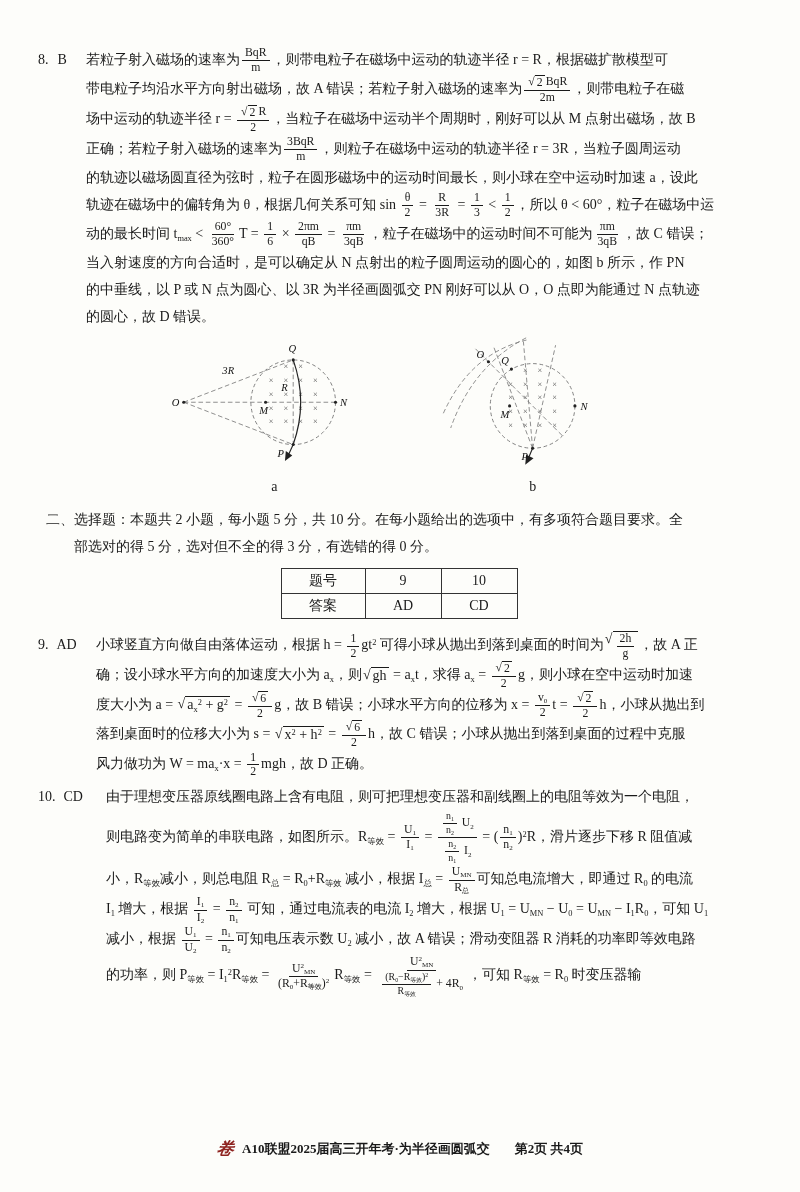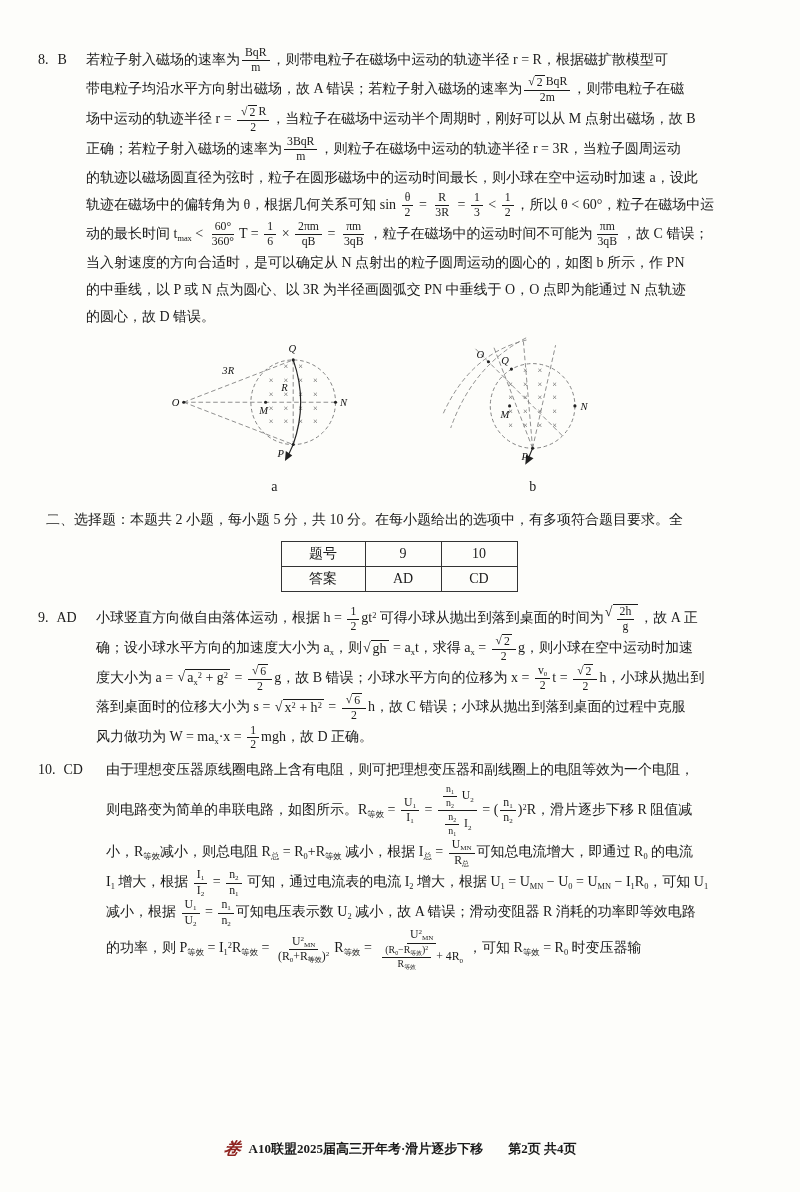--- a/index.html
+++ b/index.html
@@ -101,21 +101,21 @@
             <span class="fnum">2πm</span>
             <span class="fden">qB</span>
           </span> = <span class="frac">
             <span class="fnum">πm</span>
             <span class="fden">3qB</span>
           </span>，粒子在磁场中的运动时间不可能为<span class="frac">
             <span class="fnum">πm</span>
             <span class="fden">3qB</span>
           </span>，故 C 错误；</div>
         <div class="line">当入射速度的方向合适时，是可以确定从 N 点射出的粒子圆周运动的圆心的，如图 b 所示，作 PN</div>
-        <div class="line">的中垂线，以 P 或 N 点为圆心、以 3R 为半径画圆弧交 PN 中垂线于 O，O 点即为能通过 N 点轨迹</div>
+        <div class="line">的中垂线，以 P 或 N 点为圆心、以 3R 为半径画圆弧交 PN 刚好可以从 O，O 点即为能通过 N 点轨迹</div>
         <div class="line">的圆心，故 D 错误。</div>
       </div>
   </section>
 
   <div class="figures">
     <figure>
       <svg class="fig" viewBox="0 0 230 150">
         <g>
             <text x="127" y="36" class="cross">×</text>
             <text x="143" y="36" class="cross">×</text>
@@ -201,20 +201,21 @@
         <text class="lbl" x="70" y="89">M</text>
         <text class="lbl" x="157" y="80">N</text>
         <text class="lbl" x="93" y="135">P</text>
       </svg>
       <figcaption>b</figcaption>
     </figure>
   </div>
 
   <section class="sec2">
       <div class="line">二、选择题：本题共 2 小题，每小题 5 分，共 10 分。在每小题给出的选项中，有多项符合题目要求。全</div>
+      <div class="line">部选对的得 5 分，选对但不全的得 3 分，有选错的得 0 分。</div>
     </section>
 
   <table class="ans">
     <tbody>
       <tr>
         <td class="lab">题号</td>
         <td>9</td>
         <td>10</td>
       </tr>
       <tr>
@@ -336,17 +337,17 @@
             <span class="fden"><span class="frac">
                 <span class="fnum">(R<sub>0</sub>−R<sub>等效</sub>)<sup>2</sup></span>
                 <span class="fden">R<sub>等效</sub></span>
               </span> + 4R<sub>0</sub></span>
           </span>，可知 R<sub>等效</sub> = R<sub>0</sub> 时变压器输</div>
       </div>
   </section>
 
   <div class="footer">
     <span class="brand">卷</span>
-    <span class="ftitle">A10联盟2025届高三开年考·滑片逐步下移</span>
+    <span class="ftitle">A10联盟2025届高三开年考·为半径画圆弧交</span>
     <span class="fpage">第2页 共4页</span>
   </div>
 
 </div>
 
 </body></html>

